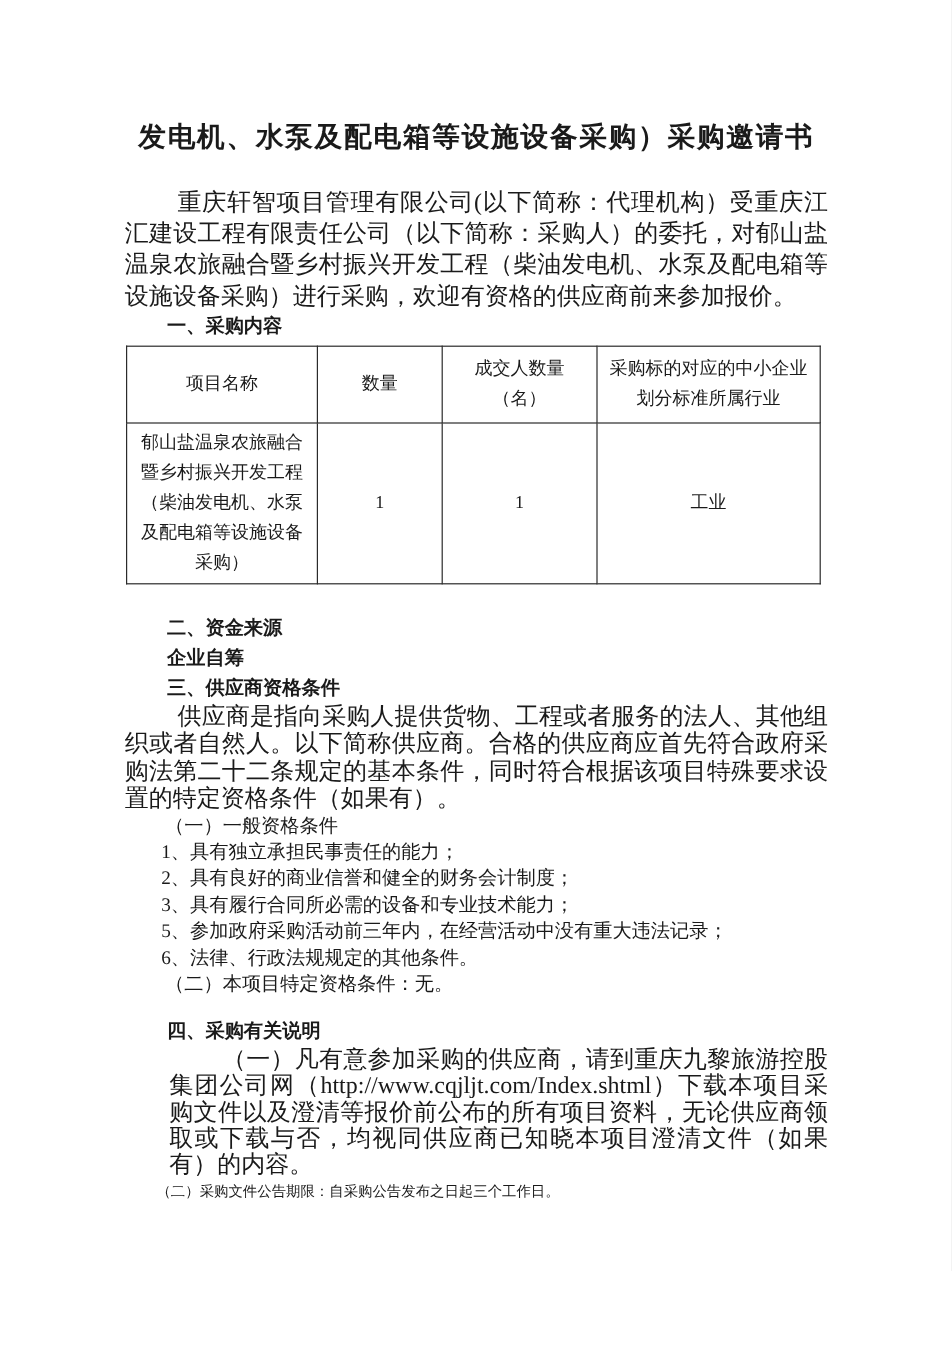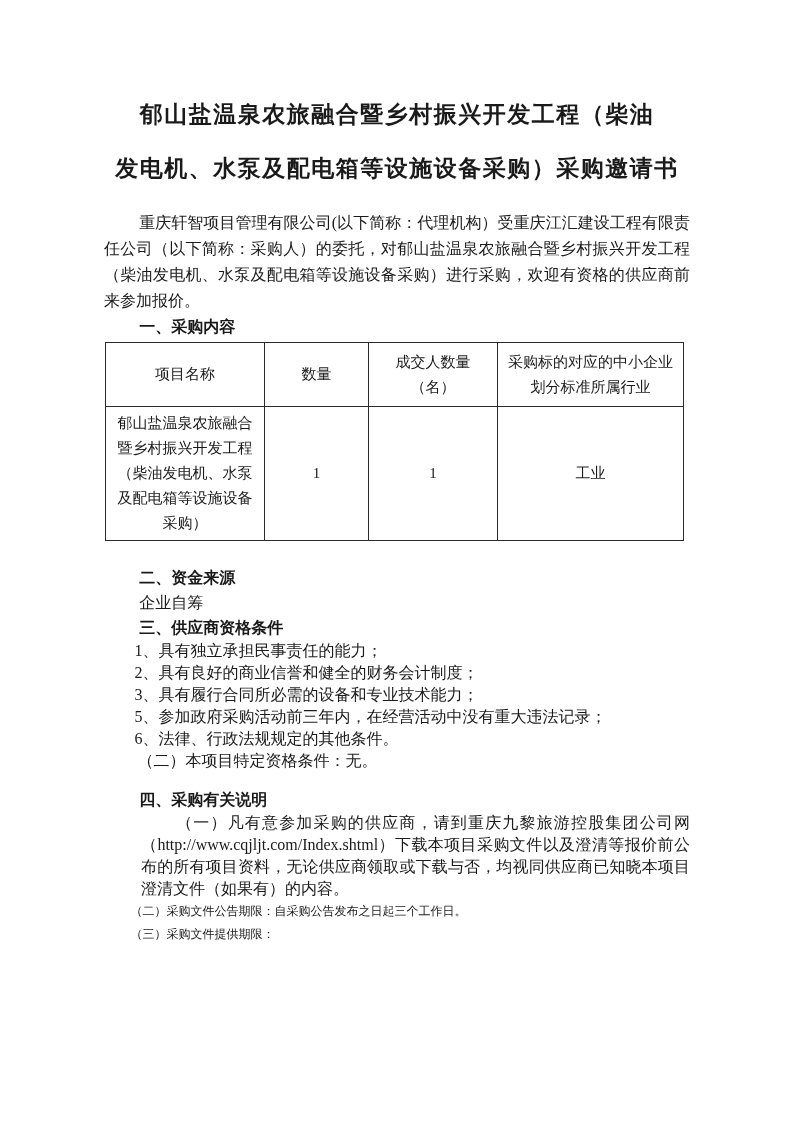--- a/index.html
+++ b/index.html
@@ -18,40 +18,41 @@
     margin: 0 0 14px 0;
     font-size: 23px;
     font-weight: 700;
     text-align: center;
     line-height: 54px;
     letter-spacing: 1.5px;
   }
   .doc-title .title-line { display: block; }
   .para {
     margin: 0;
-    font-size: 16px;
+    font-size: 20px;
     text-align: justify;
     text-justify: inter-ideograph;
   }
   .intro {
     line-height: 26px;
     text-indent: 2.2em;
   }
   .sec-heading {
     margin: 2px 0 0 0;
     font-size: 16px;
     font-weight: 700;
     line-height: 22px;
     text-indent: 2.2em;
   }
   .line {
     margin: 0;
     font-size: 16px;
     line-height: 25px;
     text-indent: 2.2em;
+    font-weight: bold;
   }
   .bold { font-weight: 700; }
   table.proc-table {
     border-collapse: collapse;
     table-layout: fixed;
     width: 579px;
     margin: 4px 0 0 1px;
   }
   table.proc-table col.c1 { width: 27.5%; }
   table.proc-table col.c2 { width: 18.0%; }
@@ -91,21 +92,20 @@
     line-height: 23px;
     text-indent: 2.2em;
   }
 </style>
 </head>
 <body>
 
 <div class="page">
 
   <h1 class="doc-title">
-    <span class="title-line">郁山盐温泉农旅融合暨乡村振兴开发工程（柴油</span>
     <span class="title-line">发电机、水泵及配电箱等设施设备采购）采购邀请书</span>
   </h1>
 
   <p class="para intro">重庆轩智项目管理有限公司(以下简称：代理机构）受重庆江汇建设工程有限责任公司（以下简称：采购人）的委托，对郁山盐温泉农旅融合暨乡村振兴开发工程（柴油发电机、水泵及配电箱等设施设备采购）进行采购，欢迎有资格的供应商前来参加报价。</p>
 
   <h2 class="sec-heading">一、采购内容</h2>
 
   <table class="proc-table">
     <colgroup>
       <col class="c1">
@@ -130,26 +130,27 @@
       </tr>
     </tbody>
   </table>
 
   <div class="s2-block">
     <p class="line bold">二、资金来源</p>
     <p class="line">企业自筹</p>
     <p class="line bold">三、供应商资格条件</p>
   </div>
 
+  <p class="para s3-intro">供应商是指向采购人提供货物、工程或者服务的法人、其他组织或者自然人。以下简称供应商。合格的供应商应首先符合政府采购法第二十二条规定的基本条件，同时符合根据该项目特殊要求设置的特定资格条件（如果有）。</p>
 
+  <p class="sub-line">（一）一般资格条件</p>
   <p class="num-item">1、具有独立承担民事责任的能力；</p>
   <p class="num-item">2、具有良好的商业信誉和健全的财务会计制度；</p>
   <p class="num-item">3、具有履行合同所必需的设备和专业技术能力；</p>
   <p class="num-item">5、参加政府采购活动前三年内，在经营活动中没有重大违法记录；</p>
   <p class="num-item">6、法律、行政法规规定的其他条件。</p>
   <p class="sub-line">（二）本项目特定资格条件：无。</p>
 
   <h2 class="sec-heading s4-heading">四、采购有关说明</h2>
   <p class="para s4-item1">（一）凡有意参加采购的供应商，请到重庆九黎旅游控股集团公司网（http://www.cqjljt.com/Index.shtml）下载本项目采购文件以及澄清等报价前公布的所有项目资料，无论供应商领取或下载与否，均视同供应商已知晓本项目澄清文件（如果有）的内容。</p>
   <p class="s4-line">（二）采购文件公告期限：自采购公告发布之日起三个工作日。</p>
-  <p class="s4-line">（三）采购文件提供期限：</p>
 
 </div>
 
 </body></html>

